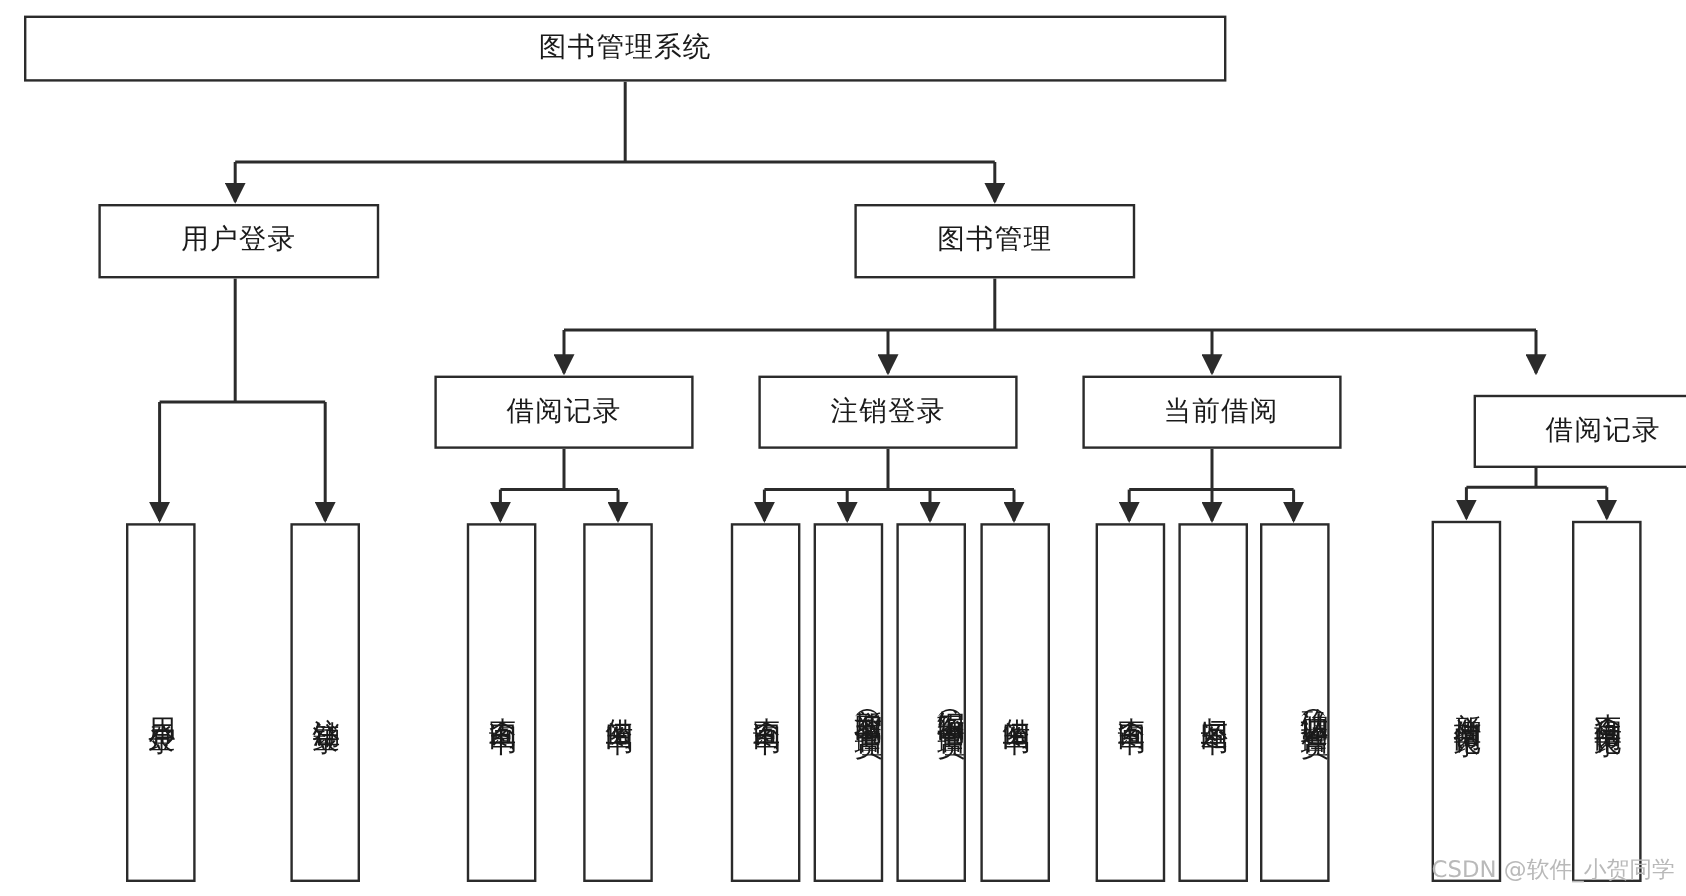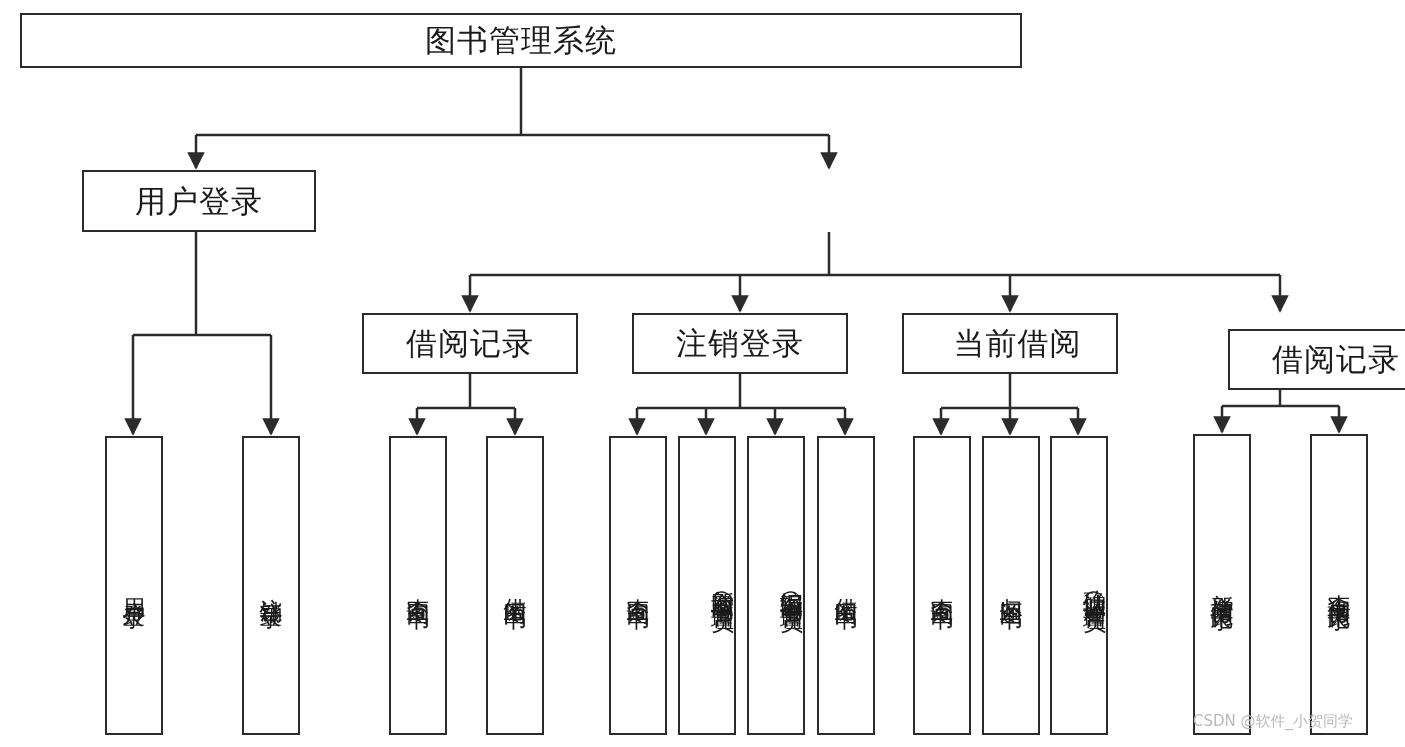--- a/index.html
+++ b/index.html
@@ -27,21 +27,21 @@
     position: absolute;
     box-sizing: border-box;
     border: 2.5px solid #2b2b2b;
     background: #ffffff;
     display: flex;
     align-items: center;
     justify-content: center;
     color: #1a1a1a;
   }
   .node.h {
-    font-size: 31px;
+    font-size: 23px;
     letter-spacing: 1px;
     line-height: 1.1;
   }
   .node.v {
     writing-mode: vertical-rl;
     text-orientation: upright;
     font-size: 23px;
     letter-spacing: 3px;
     padding-top: 6px;
     padding-bottom: 6px;
@@ -49,21 +49,21 @@
     justify-content: center;
     line-height: 1;
   }
   .node.v.center {
     align-items: center;
   }
   .watermark {
     position: absolute;
     left: 1193px;
     top: 712px;
-    font-size: 15px;
+    font-size: 19px;
     color: #b9b9b9;
     white-space: nowrap;
     font-family: "DejaVu Sans", "Liberation Sans", sans-serif;
   }
 </style>
 </head>
 <body>
 
 <div id="canvas">
 
@@ -113,20 +113,21 @@
       <path d="M 1280 374 L 1280 406"></path>
       <path d="M 1222 406 L 1339 406"></path>
       <path d="M 1222 406 L 1222 432" marker-end="url(#arrow)"></path>
       <path d="M 1339 406 L 1339 432" marker-end="url(#arrow)"></path>
     </g>
   </svg>
 
   <div class="node h" style="left:20px; top:13px; width:1002px; height:55px;">图书管理系统</div>
 
   <div class="node h" style="left:82px; top:170px; width:234px; height:62px;">用户登录</div>
+  <div class="node h" style="left:712px; top:170px; width:234px; height:62px;">图书管理</div>
 
   <div class="node h" style="left:362px; top:313px; width:216px; height:61px;">借阅记录</div>
   <div class="node h" style="left:632px; top:313px; width:216px; height:61px;">注销登录</div>
   <div class="node h" style="left:902px; top:313px; width:216px; height:61px;padding-left:15px;">当前借阅</div>
   <div class="node h" style="left:1228px; top:313px; width:216px; height:61px;margin-top:16px;">借阅记录</div>
 
   <div class="node v center" style="left:105px; top:436px; width:58px; height:299px;">用户登录</div>
   <div class="node v center" style="left:242px; top:436px; width:58px; height:299px;">注销登录</div>
 
   <div class="node v center" style="left:389px; top:436px; width:58px; height:299px;">查询图书</div>

